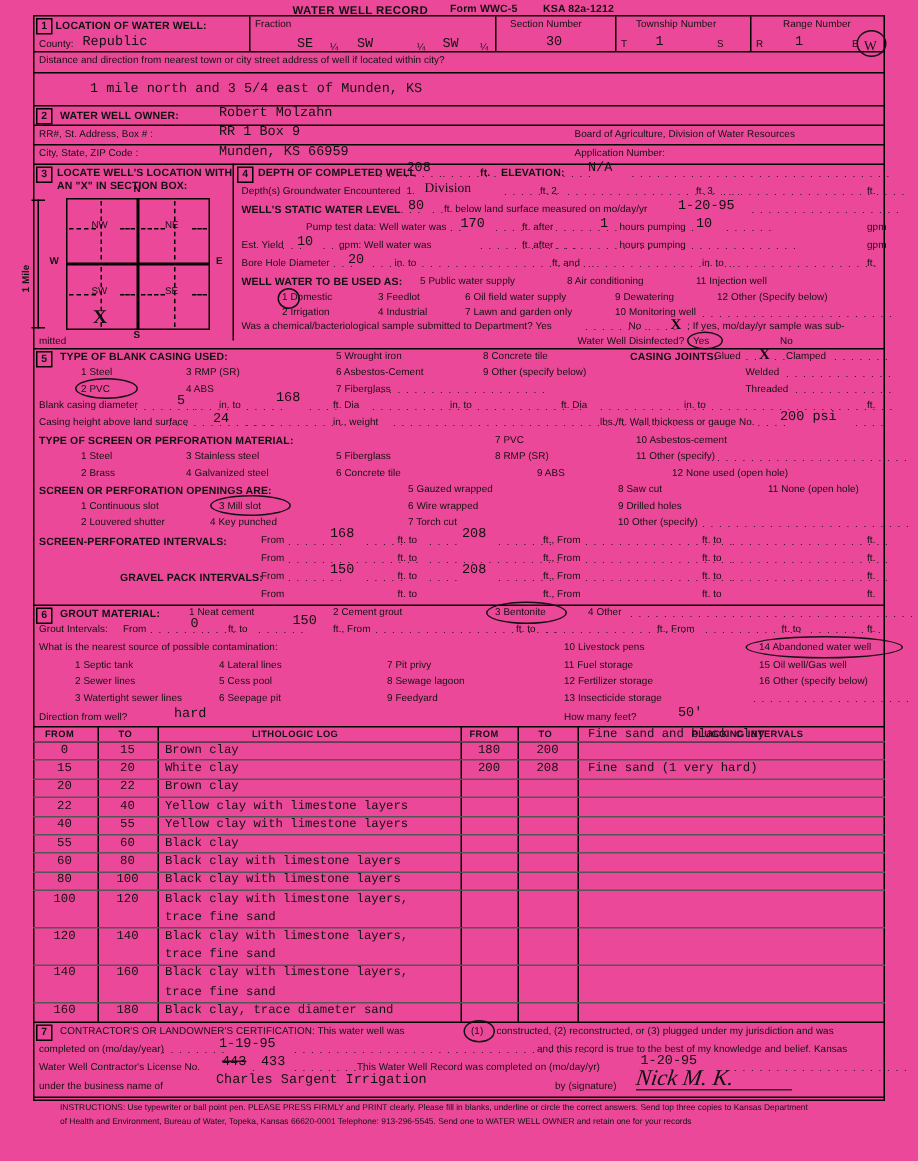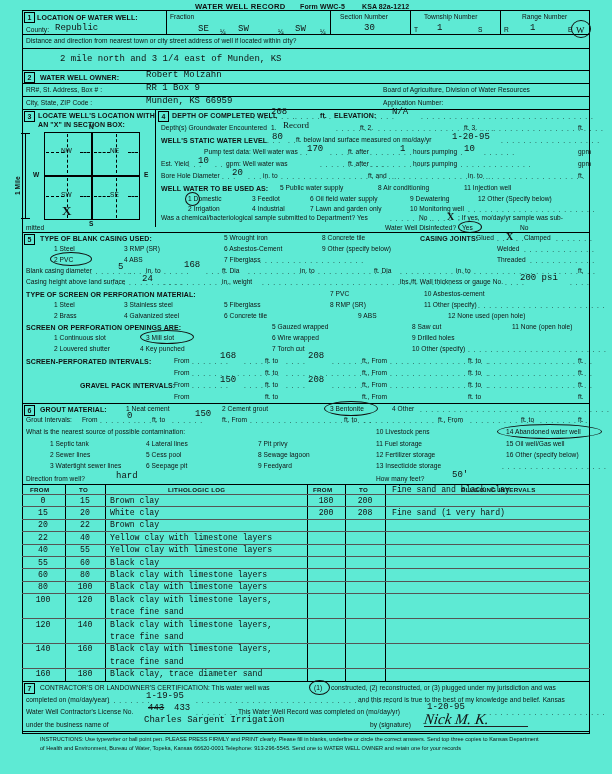--- a/index.html
+++ b/index.html
@@ -4,21 +4,21 @@
 <style>
   html,body{margin:0;padding:0;background:#fff;}
   body{
     font-family:"Liberation Sans", sans-serif;
     color:#111;
   }
   #page{
     position:relative;
     width:612px;
     height:774px;
-    background:#5eead4;
+    background:#ec4899;
     overflow:hidden;
   }
   
   .abs{position:absolute;}
   .bx{box-sizing:border-box;}
   .lbl{font-size:6.6px;letter-spacing:0.05px;line-height:1;}
   .lbl-b{font-size:7.0px;font-weight:bold;letter-spacing:0.1px;line-height:1;}
   .hw{font-family:"Liberation Mono", monospace;font-size:9px;color:#111;line-height:1;}
   .hw-s{font-family:"Liberation Mono", monospace;font-size:8px;line-height:1;}
   .secnum{
@@ -89,21 +89,21 @@
   <div class="abs lbl" style="left:478px;top:27px;">S</div>
 
   <div class="abs lbl" style="left:522px;top:14px;">Range Number</div>
   <div class="abs lbl" style="left:504px;top:27px;">R</div>
   <div class="abs hw" style="left:530px;top:24px;">1</div>
   <div class="abs lbl" style="left:568px;top:27px;">E</div>
   <div class="abs lbl" style="left:576px;top:26px;font-size:9px;font-family:'Liberation Serif',serif;">W</div>
   <div class="circ" style="left:571px;top:20px;width:18px;height:16px;"></div>
 
   <div class="abs lbl" style="left:26px;top:38px;">Distance and direction from nearest town or city street address of well if located within city?</div>
-  <div class="abs hw" style="left:60px;top:55px;">2 mile north and 3 1/4 east of Munden, KS</div>
+  <div class="abs hw" style="left:60px;top:55px;">1 mile north and 3 5/4 east of Munden, KS</div>
 
   <div class="abs hline" style="left:22px;top:83px;width:568px;"></div>
   <div class="abs hline" style="left:22px;top:96px;width:568px;"></div>
   <div class="abs hline" style="left:22px;top:109px;width:568px;"></div>
 
   <div class="abs secnum" style="left:24px;top:71.5px;">2</div>
   <div class="abs lbl-b" style="left:40px;top:74px;">WATER WELL OWNER:</div>
   <div class="abs hw" style="left:146px;top:71px;">Robert Molzahn</div>
 
   <div class="abs lbl" style="left:26px;top:87px;">RR#, St. Address, Box #   :</div>
@@ -160,21 +160,21 @@
   <div class="abs hw" style="left:271px;top:108px;">208</div>
   <div class="abs lbl" style="left:295px;top:114px;letter-spacing:1px;">. . . . . . .</div>
   <div class="abs lbl-b" style="left:320px;top:112px;">ft.</div>
   <div class="abs lbl-b" style="left:334px;top:112px;">ELEVATION:</div>
   <div class="abs lbl" style="left:375px;top:114px;letter-spacing:1px;">. . . .</div>
   <div class="abs hw" style="left:392px;top:108px;">N/A</div>
   <div class="abs lbl" style="left:421px;top:114px;letter-spacing:1px;">. . . . . . . . . . . . . . . . . . . . . . . . . . . . . . .</div>
 
   <div class="abs lbl" style="left:161px;top:125px;">Depth(s) Groundwater Encountered</div>
   <div class="abs lbl" style="left:271px;top:125px;">1.</div>
-  <div class="abs hw-s" style="left:283px;top:121px;font-family:'Liberation Serif',serif;font-size:9px;">Record</div>
+  <div class="abs hw-s" style="left:283px;top:121px;font-family:'Liberation Serif',serif;font-size:9px;">Division</div>
   <div class="abs lbl" style="left:336px;top:126px;letter-spacing:1px;">. . . . . . .</div>
   <div class="abs lbl" style="left:360px;top:125px;">ft. 2.</div>
   <div class="abs lbl" style="left:378px;top:126px;letter-spacing:1px;">. . . . . . . . . . . . . . . . . . . . .</div>
   <div class="abs lbl" style="left:464px;top:125px;">ft. 3.</div>
   <div class="abs lbl" style="left:482px;top:126px;letter-spacing:1px;">. . . . . . . . . . . . . . . . . . . . . .</div>
   <div class="abs lbl" style="left:578px;top:125px;">ft.</div>
 
   <div class="abs lbl-b" style="left:161px;top:137px;">WELL'S STATIC WATER LEVEL</div>
   <div class="abs lbl" style="left:250px;top:138px;letter-spacing:1px;">. . . . . .</div>
   <div class="abs hw" style="left:272px;top:133px;">80</div>

